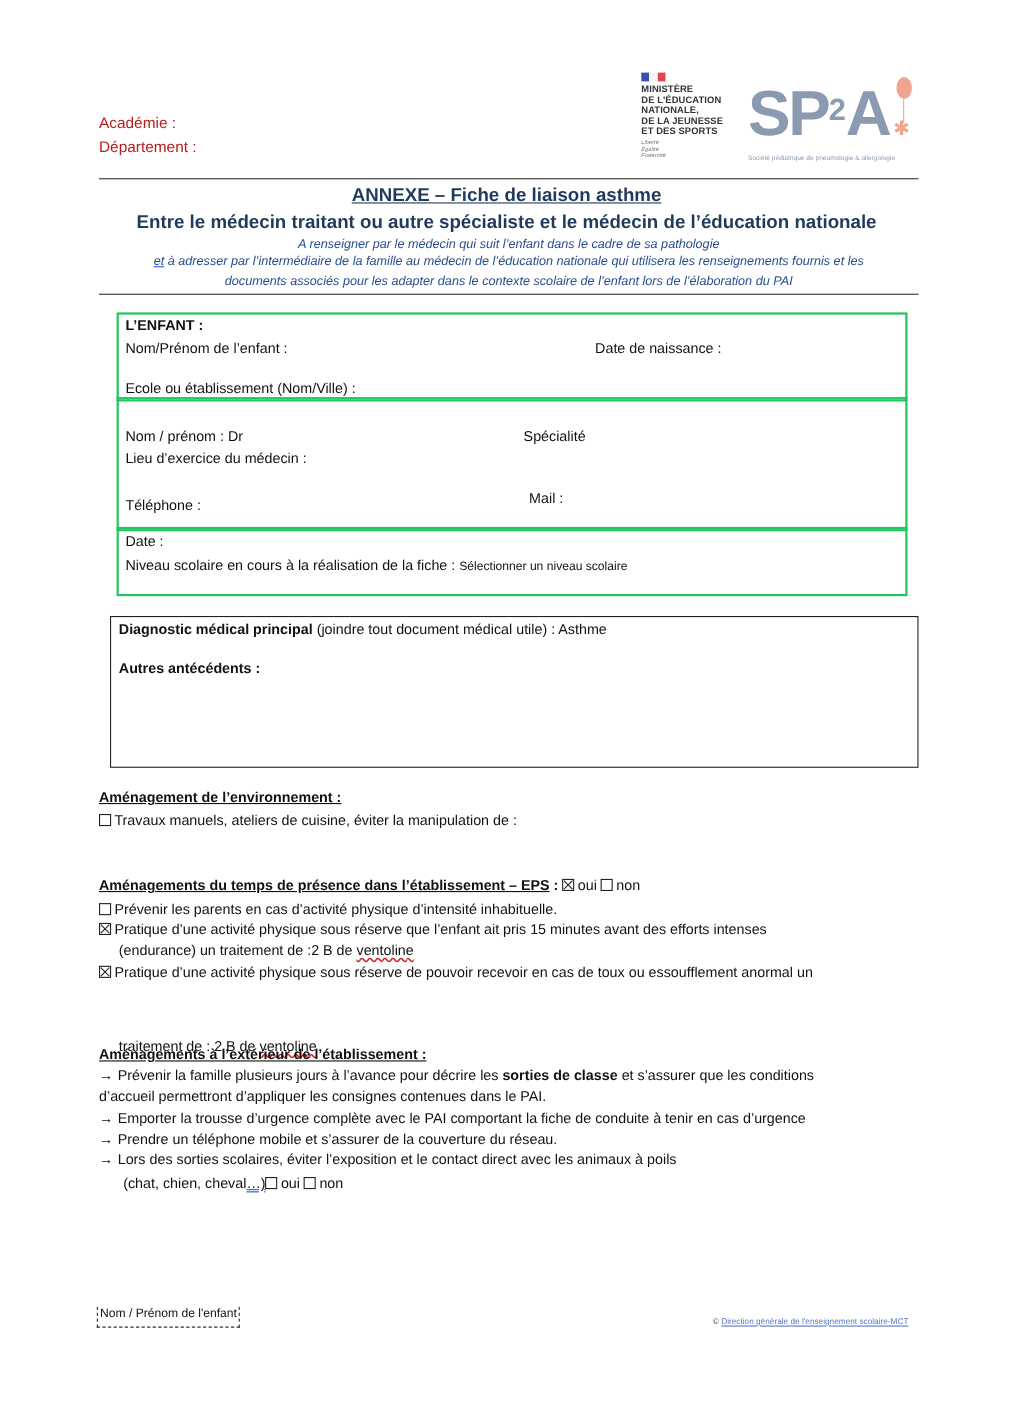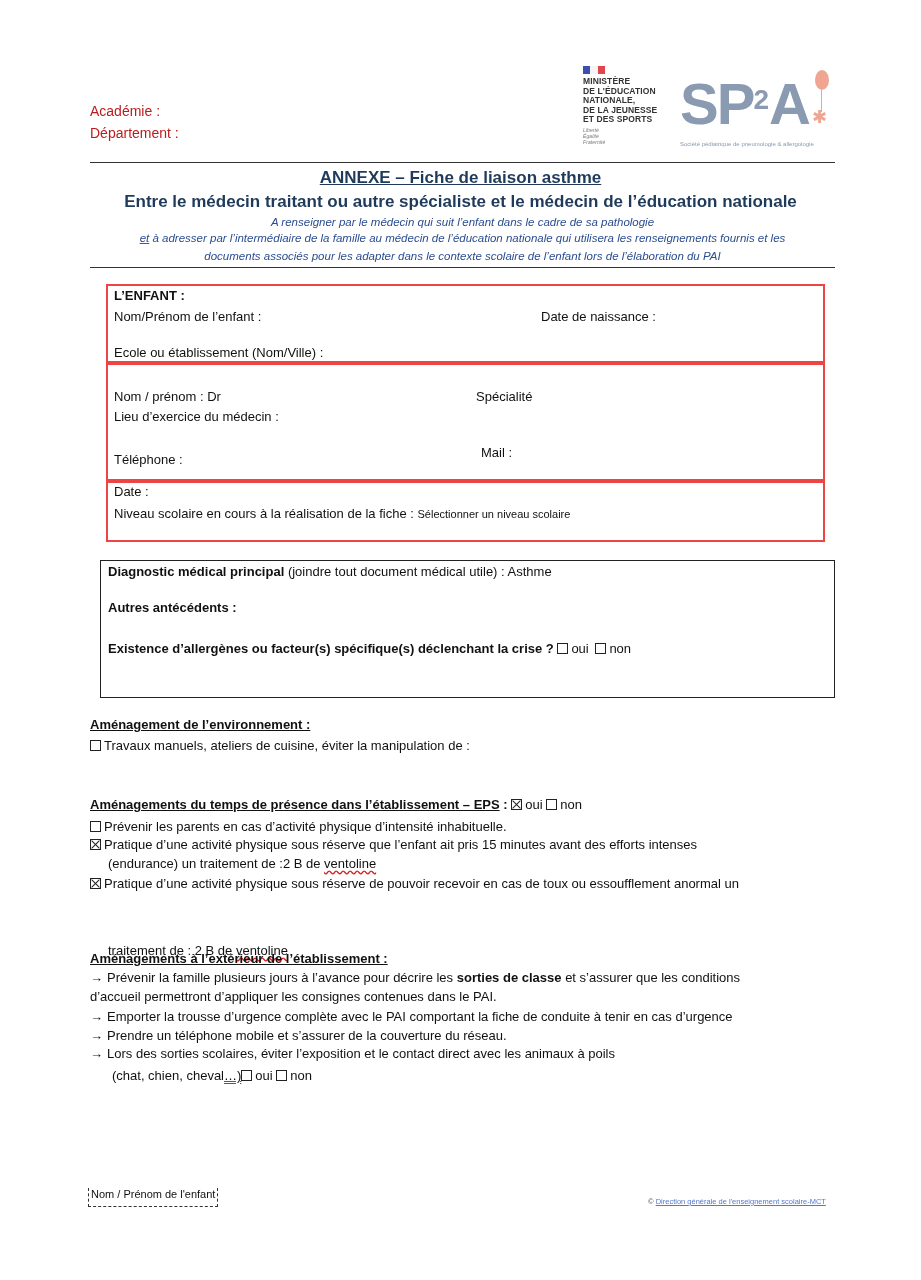--- a/index.html
+++ b/index.html
@@ -16,21 +16,21 @@
   .sp2a sup { font-size:28px; vertical-align:top; position:relative; top:-4px; letter-spacing:0; }
   .sp2a-sub { left:680px; top:141px; font-size:6px; color:#8a9ab0; }
   .balloon { left:815px; top:70px; width:14px; height:20px; border-radius:50%; background:#f0a592; }
   .balloon-string { left:821px; top:90px; width:1px; height:22px; background:#f0a592; }
   .kid { left:812px; top:108px; width:14px; height:24px; color:#f0a592; font-size:18px; line-height:18px; }
   .rule { left:90px; width:745px; height:0; border-top:1.6px solid #333; }
   .title1 { left:0; width:921px; top:168px; text-align:center; font-size:17px; font-weight:bold; color:#1f3a5a;text-decoration:underline; }
   .title2 { left:0; width:921px; top:192px; text-align:center; font-size:17px; font-weight:bold; color:#1f3a5a; }
   .sub { left:90px; width:745px; text-align:center; font-size:11.5px; font-style:italic; color:#2a4d8f; }
   .sub .et { text-decoration:underline; text-decoration-color:#2a5bd7; }
-  .box { border:2px solid #ef4444; }
+  .box { border:2px solid #22c55e; }
   .txt { font-size:13px; line-height:18px; }
   .b { font-weight:bold; }
   .u { text-decoration:underline; }
   .spell { text-decoration:underline wavy #d42020; text-underline-offset:2px; }
   .small-arial { font-size:11px; }
   .cb { display:inline-block; width:9px; height:9px; border:1px solid #222; vertical-align:-1px; margin-right:3px; position:relative; }
   .cb.checked::before, .cb.checked::after { content:""; position:absolute; left:4px; top:-1px; width:1px; height:11px; background:#222; }
   .cb.checked::before { transform:rotate(45deg); }
   .cb.checked::after { transform:rotate(-45deg); }
   .arrow { display:inline-block; margin-right:4px; }
@@ -93,25 +93,20 @@
   <div class="abs txt" style="left:373px;top:81px;">Mail :</div>
 </div>
 <div class="abs box" style="left:106px;top:479px;width:715px;height:59px;">
   <div class="abs txt" style="left:6px;top:2px;">Date :</div>
   <div class="abs txt" style="left:6px;top:24px;"><span>Niveau scolaire en cours à la réalisation de la fiche :</span> <span class="small-arial">Sélectionner un niveau scolaire</span></div>
 </div>
 
 <div class="abs" style="left:100px;top:560px;width:733px;height:136px;border:1px solid #222;">
   <div class="abs txt" style="left:7px;top:2px;"><span class="b">Diagnostic médical principal</span><span> (joindre tout document médical utile) : Asthme</span></div>
   <div class="abs txt b" style="left:7px;top:38px;">Autres antécédents :</div>
-  <div class="abs txt" style="left:7px;top:79px;">
-    <span class="b">Existence d’allergènes ou facteur(s) spécifique(s) déclenchant la crise ?</span>
-    <span class="cb"></span><span>oui</span>
-    <span class="cb" style="margin-left:3px;"></span><span>non</span>
-  </div>
 </div>
 
 <div class="abs txt b u" style="left:90px;top:716px;">Aménagement de l’environnement :</div>
 <div class="abs txt" style="left:90px;top:737px;"><span class="cb"></span><span>Travaux manuels, ateliers de cuisine, éviter la manipulation de :</span></div>
 
 <div class="abs txt" style="left:90px;top:796px;"><span class="b u">Aménagements du temps de présence dans l’établissement – EPS</span><span class="b"> :</span> <span class="cb checked"></span><span>oui</span> <span class="cb"></span><span>non</span></div>
 
 <div class="abs txt" style="left:90px;top:818px;"><span class="cb"></span><span>Prévenir les parents en cas d’activité physique d’intensité inhabituelle.</span></div>
 
 <div class="abs txt" style="left:90px;top:836px;"><span class="cb checked"></span><span>Pratique d’une activité physique sous réserve que l’enfant ait pris 15 minutes avant des efforts intenses</span></div>

